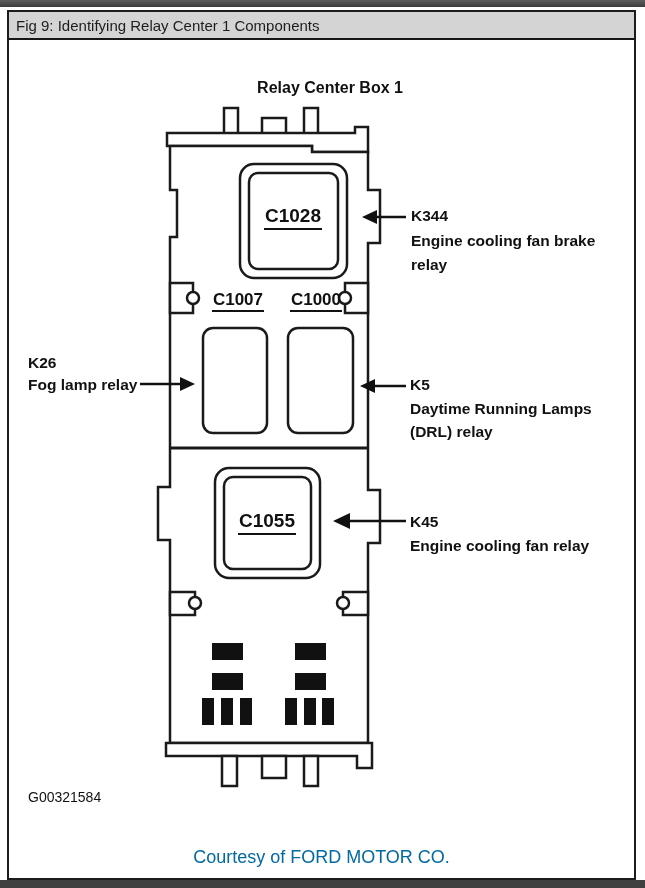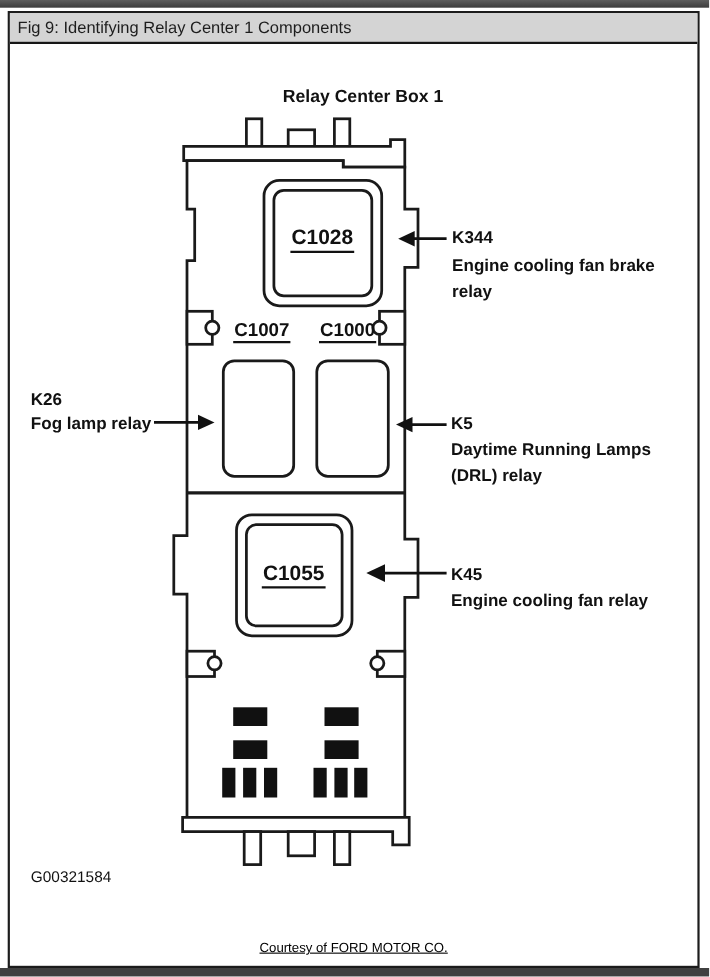--- a/index.html
+++ b/index.html
@@ -20,21 +20,21 @@
     border:2px solid #1c1c1c; background:#fff; box-sizing:border-box;
   }
   .frame-header {
     position:absolute; top:0; left:0; right:0; height:26px;
     background:#d4d4d4; border-bottom:2px solid #161616;
     display:flex; align-items:center; padding-left:7px;
     font-size:15px; color:#1d1d1d;
   }
   .credit {
     position:absolute; left:0; bottom:10px; width:100%;
-    text-align:center; font-size:12px; color:#000000;text-decoration:underline;
+    text-align:center; font-size:18px; color:#0369a1;
   }
   svg.diagram {
     position:absolute; left:0; top:0; width:645px; height:888px;
     pointer-events:none;
   }
   svg .ink   { stroke:#1a1a1a; fill:#ffffff; stroke-width:2.5; }
   svg .solid { fill:#111111; stroke:none; }
   svg .aline { stroke:#111111; stroke-width:2.5; fill:none; }
   svg .ahead { fill:#111111; stroke:none; }
   svg text { fill:#111111; }

